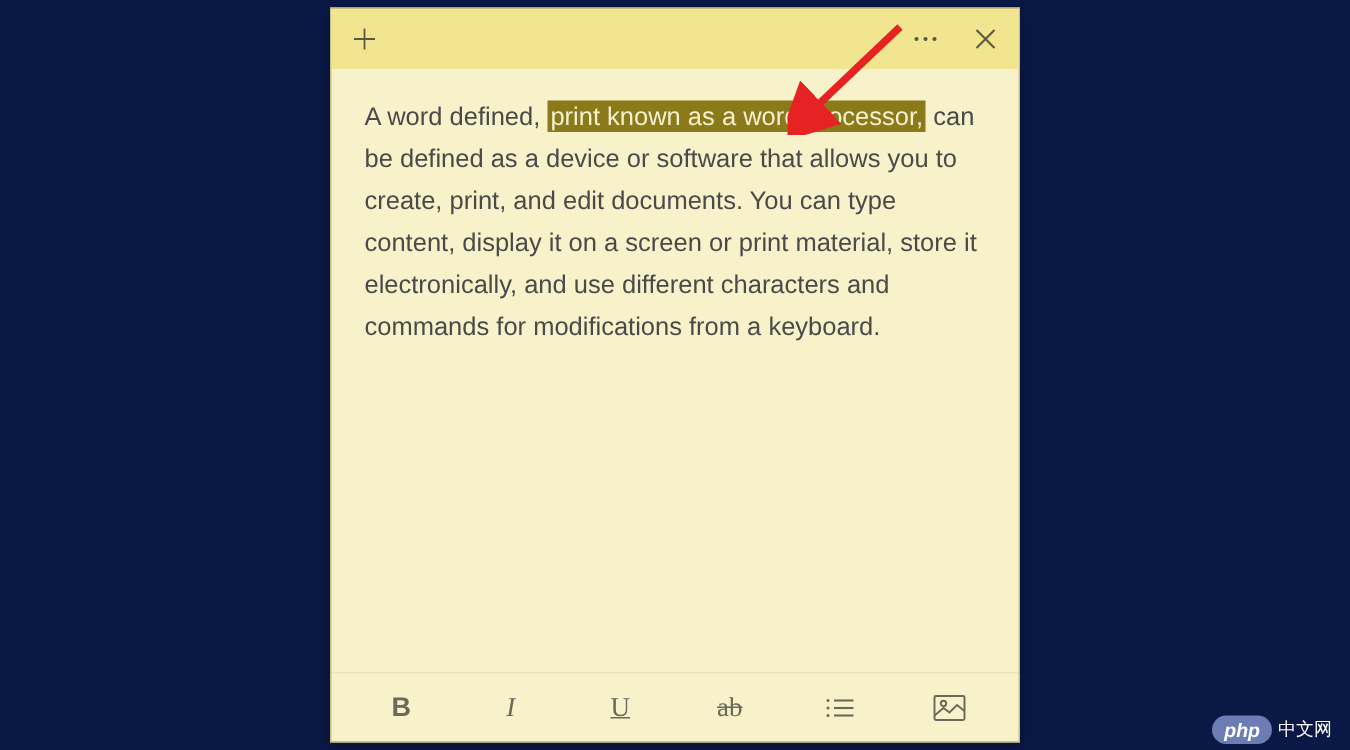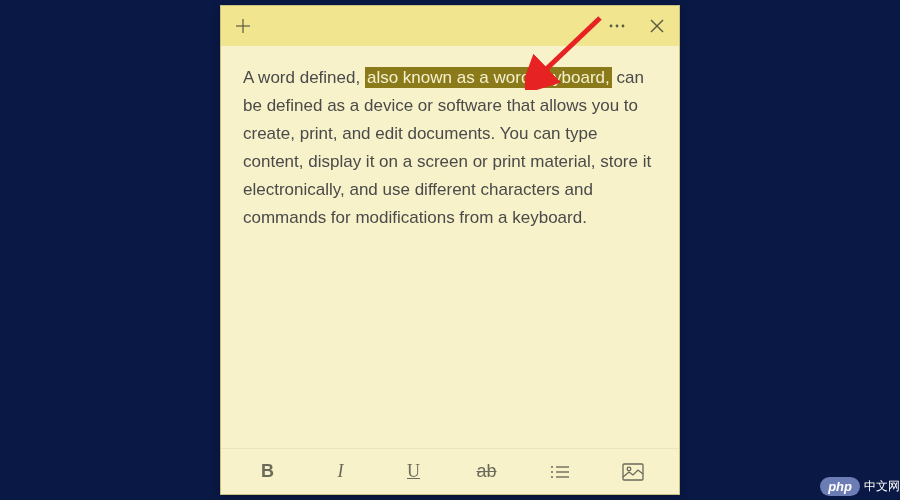--- a/index.html
+++ b/index.html
@@ -73,30 +73,30 @@
       align-items: center;
       justify-content: center;
       cursor: pointer;
       color: #6a6a5a;
       font-family: Georgia, serif;
       font-size: 18px;
     }
     .bold-btn { font-weight: bold; font-family: 'Segoe UI', Arial, sans-serif; }
     .italic-btn { font-style: italic; }
     .underline-btn { text-decoration: underline; }
-    .strike-btn { text-decoration: line-through; font-family: Liberation Sans, sans-serif; }
+    .strike-btn { text-decoration: line-through; font-family: Liberation Serif, serif; }
     .arrow {
       position: absolute;
       top: 10px;
       left: 525px;
       pointer-events: none;
     }
     .watermark {
       position: absolute;
-      right: 0;
+      right: 12px;
       bottom: 4px;
       display: flex;
       align-items: center;
       gap: 4px;
       font-size: 12px;
       color: #fff;
     }
     .php-badge {
       background: #6c7cb4;
       color: #fff;
@@ -132,21 +132,21 @@
       <div class="tb-btn">
         <svg width="16" height="16" viewBox="0 0 16 16" stroke="#5a5a40" stroke-width="1.4" fill="none">
           <line x1="2" y1="2" x2="14" y2="14"></line>
             <line x1="14" y1="2" x2="2" y2="14"></line>
         </svg>
       </div>
     </div>
   </div>
 
   <div class="note-body">
-    <span>A word defined, </span><span class="highlight">also known as a word keyboard,</span><span> can be defined as a device or software that allows you to create, print, and edit documents. You can type content, display it on a screen or print material, store it electronically, and use different characters and commands for modifications from a keyboard.</span>
+    <span>A word defined, </span><span class="highlight">print known as a word processor,</span><span> can be defined as a device or software that allows you to create, print, and edit documents. You can type content, display it on a screen or print material, store it electronically, and use different characters and commands for modifications from a keyboard.</span>
   </div>
 
   <div class="toolbar">
     <div class="tool-btn bold-btn">B</div>
     <div class="tool-btn italic-btn">I</div>
     <div class="tool-btn underline-btn">U</div>
     <div class="tool-btn strike-btn">ab</div>
     <div class="tool-btn">
       <svg width="20" height="16" viewBox="0 0 20 16" stroke="#6a6a5a" stroke-width="1.4" fill="none">
         <circle cx="2" cy="3" r="1" fill="#6a6a5a" stroke="none"></circle>

